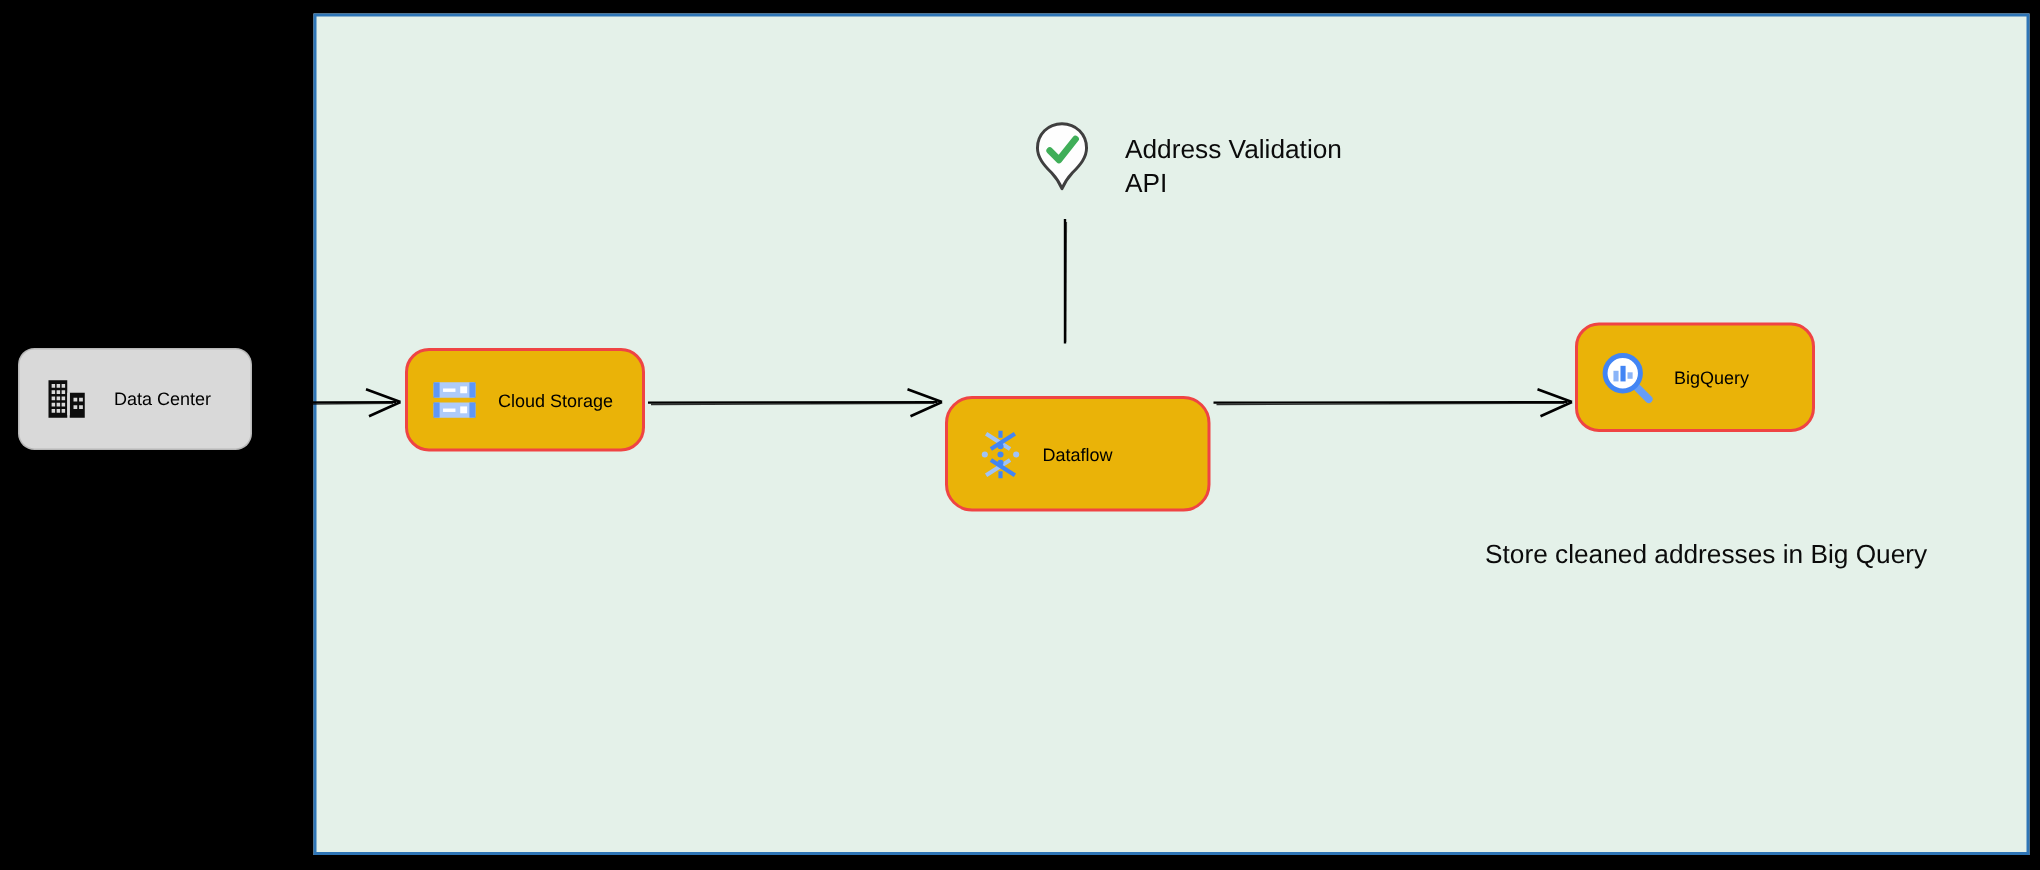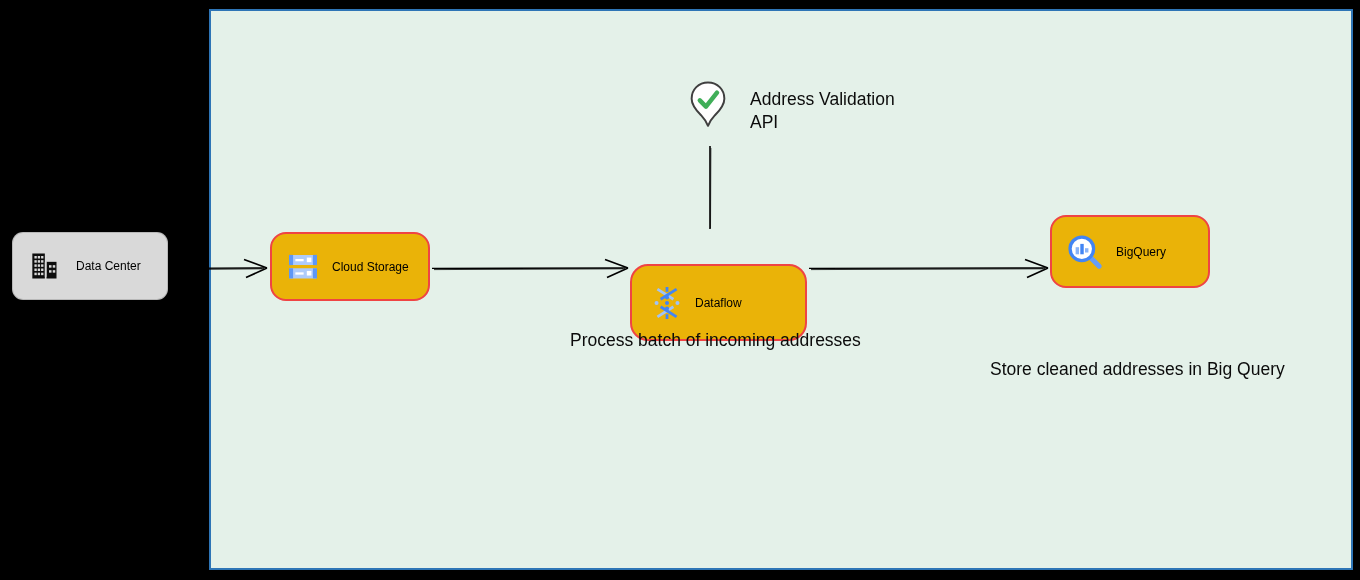--- a/index.html
+++ b/index.html
@@ -209,16 +209,15 @@
     <span class="node-label">BigQuery</span>
   </div>
 
   <svg class="pin icon-svg" viewBox="0 0 44 64">
     <path d="M22,2 C33.5,2 42,10.8 42,21.8 C42,29.5 37,35.5 30.5,42 C27.5,45.2 24.2,49.8 22,55 C19.8,49.8 16.5,45.2 13.5,42 C7,35.5 2,29.5 2,21.8 C2,10.8 10.5,2 22,2 Z" fill="#fefefe" stroke="#3f3f3f" stroke-width="2.4" stroke-linejoin="round"></path>
     <path d="M12,24 L19.5,31.5 L33,14.5" fill="none" stroke="#3fae58" stroke-width="5.5" stroke-linecap="round" stroke-linejoin="round"></path>
   </svg>
   <div id="label-avapi">Address Validation
 API</div>
 
-  <div class="caption" id="caption-process">Process batch of incoming addresses</div>
   <div class="caption" id="caption-store">Store cleaned addresses in Big Query</div>
 
 </div>
 
 </body></html>

